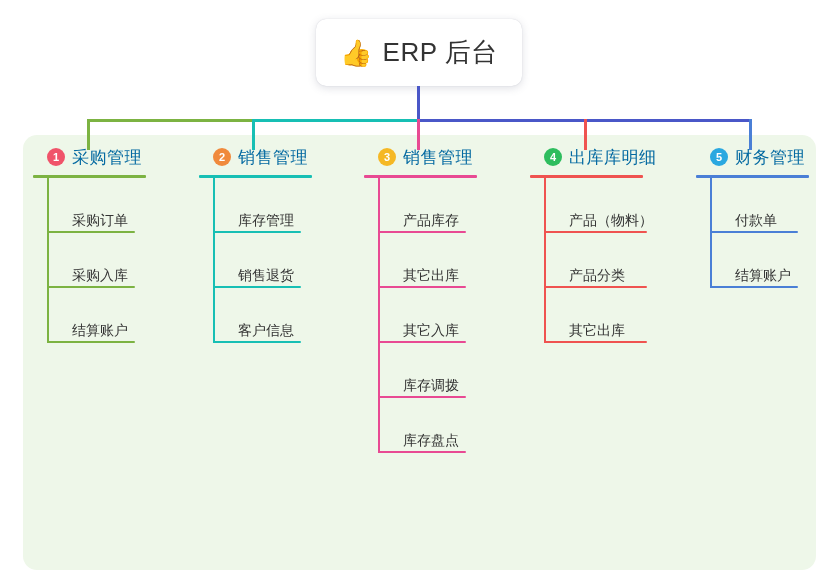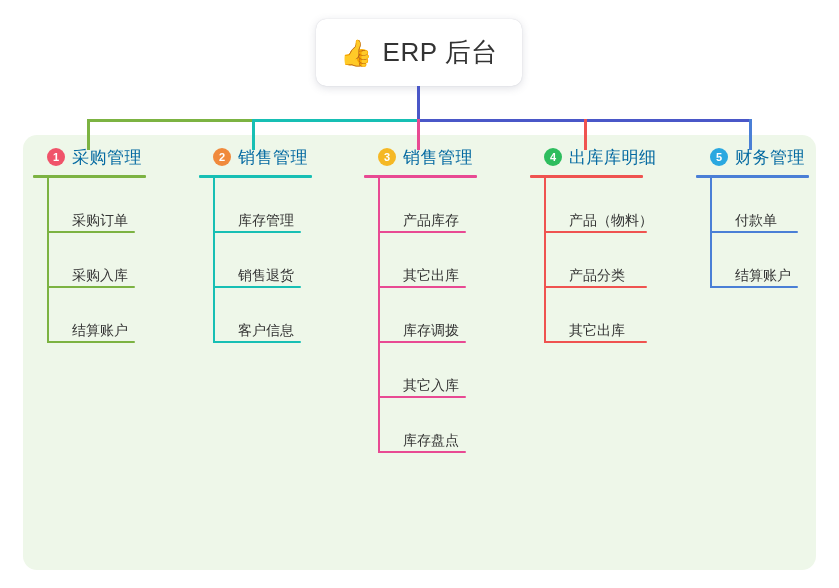--- a/index.html
+++ b/index.html
@@ -208,25 +208,25 @@
         <div class="spine" style="background: rgb(232, 74, 147);"></div>
         <div class="leaf">
           <span class="leaf-label">产品库存</span>
           <div class="leaf-rule" style="width: 88px; background: rgb(232, 74, 147);"></div>
         </div>
         <div class="leaf">
           <span class="leaf-label">其它出库</span>
           <div class="leaf-rule" style="width: 88px; background: rgb(232, 74, 147);"></div>
         </div>
         <div class="leaf">
+          <span class="leaf-label">其它入库</span>
+          <div class="leaf-rule" style="width: 88px; background: rgb(232, 74, 147);"></div>
+        </div>
+        <div class="leaf">
           <span class="leaf-label">库存调拨</span>
-          <div class="leaf-rule" style="width: 88px; background: rgb(232, 74, 147);"></div>
-        </div>
-        <div class="leaf">
-          <span class="leaf-label">其它入库</span>
           <div class="leaf-rule" style="width: 88px; background: rgb(232, 74, 147);"></div>
         </div>
         <div class="leaf">
           <span class="leaf-label">库存盘点</span>
           <div class="leaf-rule" style="width: 88px; background: rgb(232, 74, 147);"></div>
         </div>
       </div>
     </div>
     <div class="column" style="left: 530px;">
       <div class="col-head">

